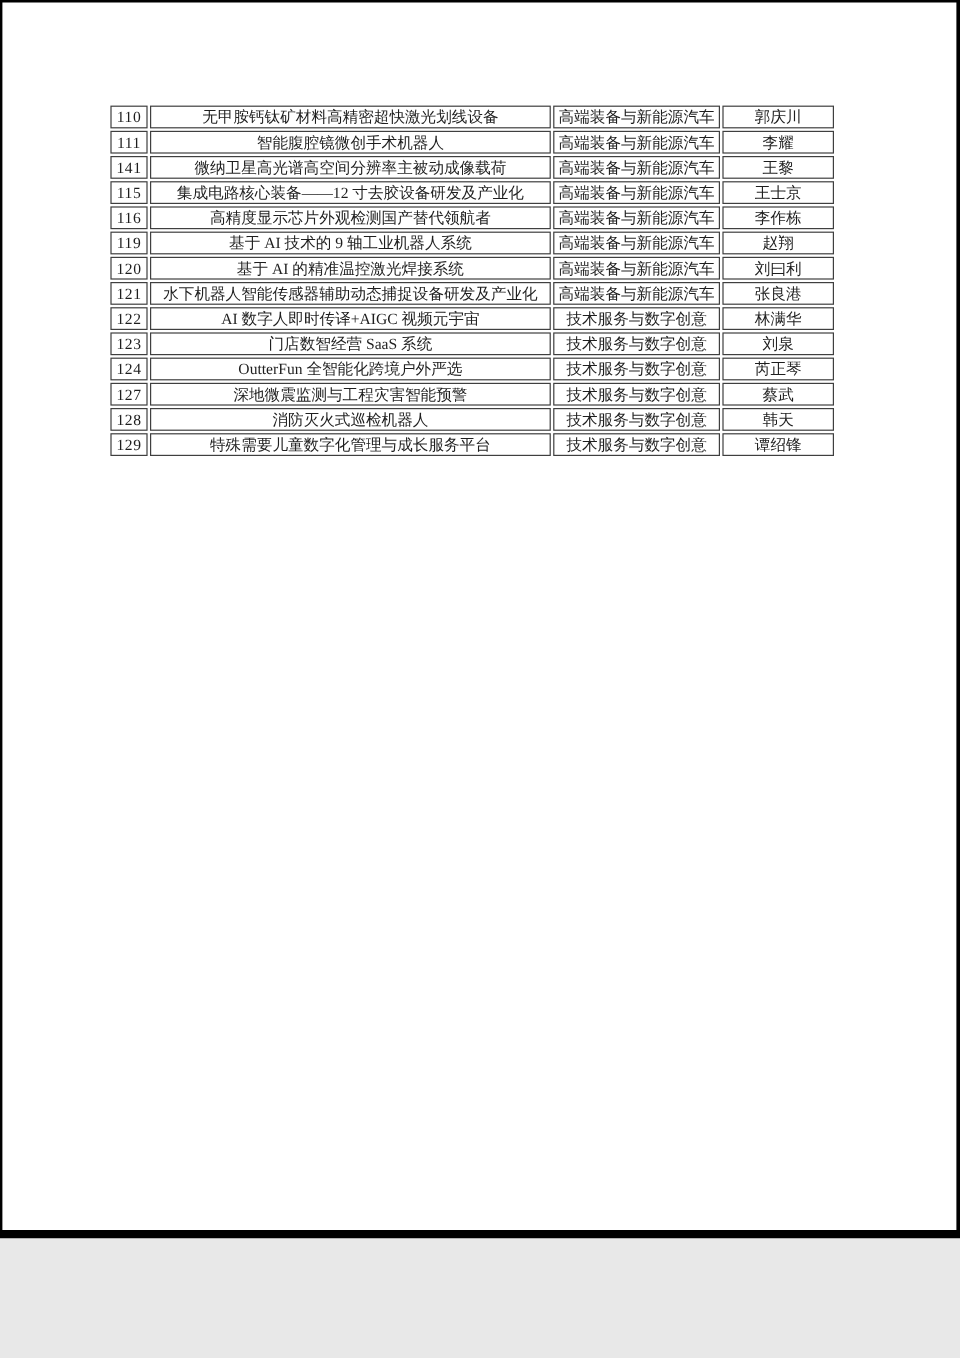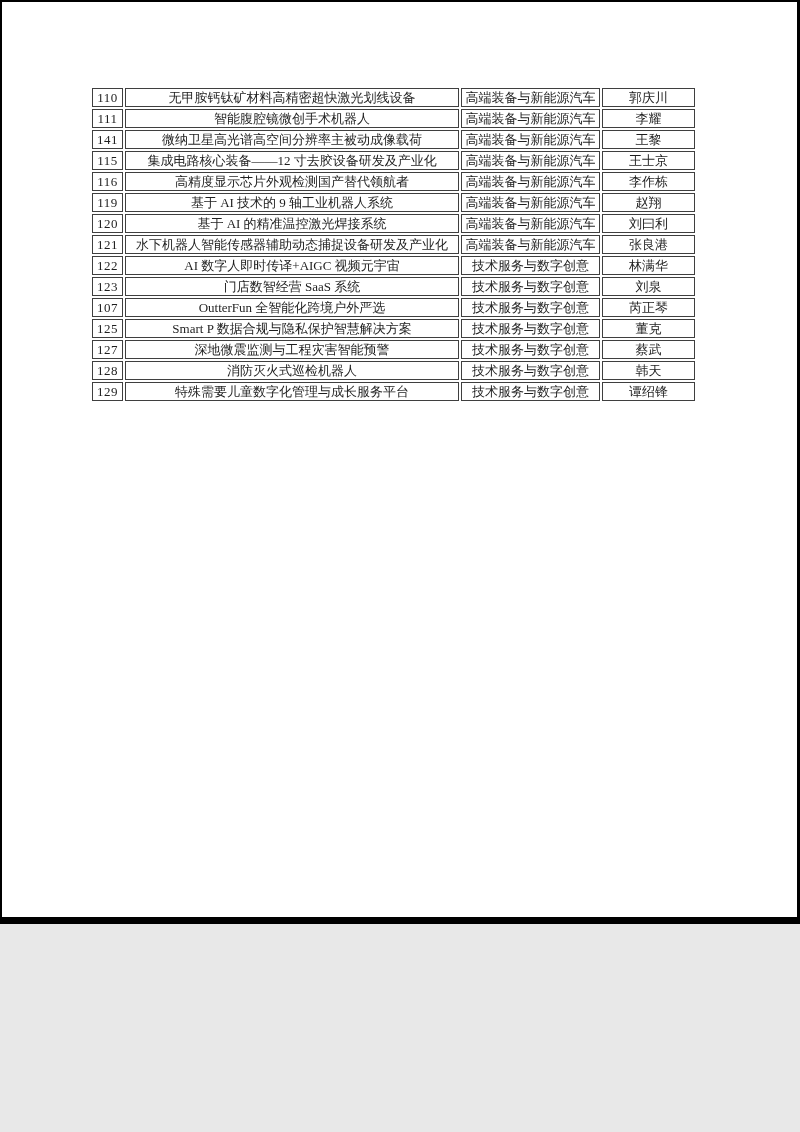--- a/index.html
+++ b/index.html
@@ -3,21 +3,21 @@
 <meta charset="utf-8">
 <style>
   html, body {
     margin: 0;
     padding: 0;
     background: #e8e8e8;
   }
   .page {
     position: relative;
     width: 800px;
-    height: 924px;
+    height: 1032px;
     box-sizing: border-box;
     background: #ffffff;
     border-top: 2px solid #000;
     border-left: 2px solid #000;
     border-right: 3px solid #000;
     border-bottom: 7px solid #000;
     overflow: hidden;
     font-family: "Liberation Serif", "DejaVu Serif", serif;
   }
   table.list {
@@ -112,30 +112,24 @@
           <td class="cell-category">技术服务与数字创意</td>
           <td class="cell-leader">林满华</td>
         </tr>
         <tr>
           <td class="cell-no">123</td>
           <td class="cell-project">门店数智经营 SaaS 系统</td>
           <td class="cell-category">技术服务与数字创意</td>
           <td class="cell-leader">刘泉</td>
         </tr>
         <tr>
-          <td class="cell-no">107</td>
+          <td class="cell-no">124</td>
           <td class="cell-project">OutterFun 全智能化跨境户外严选</td>
           <td class="cell-category">技术服务与数字创意</td>
           <td class="cell-leader">芮正琴</td>
-        </tr>
-        <tr>
-          <td class="cell-no">125</td>
-          <td class="cell-project">Smart P 数据合规与隐私保护智慧解决方案</td>
-          <td class="cell-category">技术服务与数字创意</td>
-          <td class="cell-leader">董克</td>
         </tr>
         <tr>
           <td class="cell-no">127</td>
           <td class="cell-project">深地微震监测与工程灾害智能预警</td>
           <td class="cell-category">技术服务与数字创意</td>
           <td class="cell-leader">蔡武</td>
         </tr>
         <tr>
           <td class="cell-no">128</td>
           <td class="cell-project">消防灭火式巡检机器人</td>

